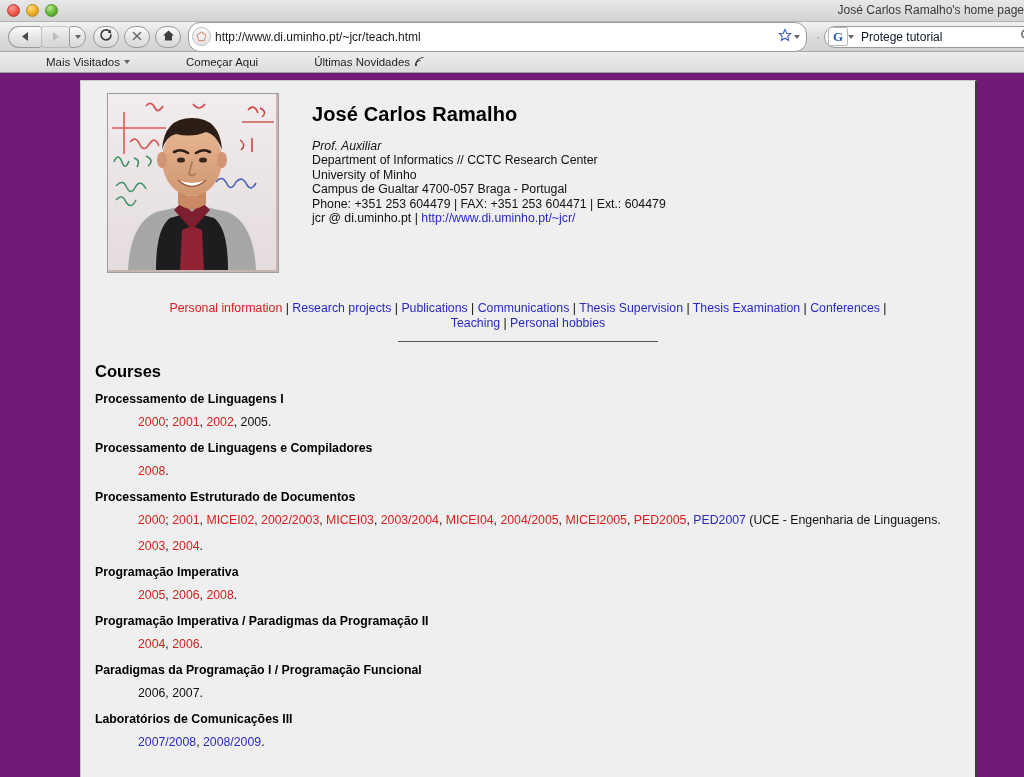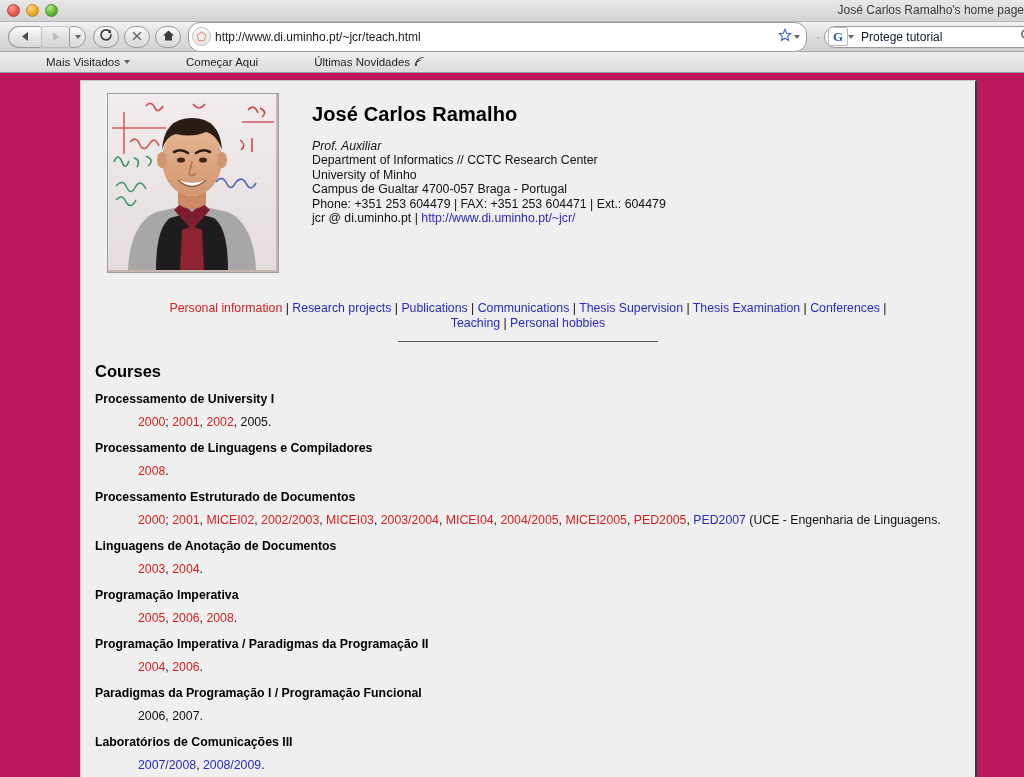--- a/index.html
+++ b/index.html
@@ -232,21 +232,21 @@
     display: flex;
     align-items: center;
     gap: 4px;
     white-space: nowrap;
     margin-left: 40px;
   }
 
   
   .viewport {
     flex: 1 1 auto;
-    background: #be185d;
+    background: #701a75;
     position: relative;
     overflow: hidden;
   }
   .page-frame {
     position: absolute;
     left: 80px;
     top: 7px;
     width: 897px;
     height: 714px;
     background: #efefef;
@@ -531,27 +531,26 @@
           </div>
         </div>
       </div>
 
       <div class="navlinks"><a href="#" class="lnk-red">Personal information</a><span class="sep"> | </span><a href="#" class="lnk">Research projects</a><span class="sep"> | </span><a href="#" class="lnk">Publications</a><span class="sep"> | </span><a href="#" class="lnk">Communications</a><span class="sep"> | </span><a href="#" class="lnk">Thesis Supervision</a><span class="sep"> | </span><a href="#" class="lnk">Thesis Examination</a><span class="sep"> | </span><a href="#" class="lnk">Conferences</a><span class="sep"> | </span><a href="#" class="lnk">Teaching</a><span class="sep"> | </span><a href="#" class="lnk">Personal hobbies</a></div>
       <hr class="hrule">
 
       <div class="courses">
         <div class="courses-title">Courses</div>
         <div id="courses-list">
-            <div class="course-name">Processamento de University I</div>
+            <div class="course-name">Processamento de Linguagens I</div>
             <div class="course-years"><a href="#" class="lnk-red">2000</a><span class="sep">; </span><a href="#" class="lnk-red">2001</a><span class="sep">, </span><a href="#" class="lnk-red">2002</a><span class="sep">, 2005.</span></div>
             <div class="course-name">Processamento de Linguagens e Compiladores</div>
             <div class="course-years"><a href="#" class="lnk-red">2008</a><span class="sep">.</span></div>
             <div class="course-name">Processamento Estruturado de Documentos</div>
             <div class="course-years"><a href="#" class="lnk-red">2000</a><span class="sep">; </span><a href="#" class="lnk-red">2001</a><span class="sep">, </span><a href="#" class="lnk-red">MICEI02</a><span class="sep">, </span><a href="#" class="lnk-red">2002/2003</a><span class="sep">, </span><a href="#" class="lnk-red">MICEI03</a><span class="sep">, </span><a href="#" class="lnk-red">2003/2004</a><span class="sep">, </span><a href="#" class="lnk-red">MICEI04</a><span class="sep">, </span><a href="#" class="lnk-red">2004/2005</a><span class="sep">, </span><a href="#" class="lnk-red">MICEI2005</a><span class="sep">, </span><a href="#" class="lnk-red">PED2005</a><span class="sep">, </span><a href="#" class="lnk">PED2007</a><span class="sep"> (UCE - Engenharia de Linguagens.</span></div>
-            <div class="course-name">Linguagens de Anotação de Documentos</div>
             <div class="course-years"><a href="#" class="lnk-red">2003</a><span class="sep">, </span><a href="#" class="lnk-red">2004</a><span class="sep">.</span></div>
             <div class="course-name">Programação Imperativa</div>
             <div class="course-years"><a href="#" class="lnk-red">2005</a><span class="sep">, </span><a href="#" class="lnk-red">2006</a><span class="sep">, </span><a href="#" class="lnk-red">2008</a><span class="sep">.</span></div>
             <div class="course-name">Programação Imperativa / Paradigmas da Programação II</div>
             <div class="course-years"><a href="#" class="lnk-red">2004</a><span class="sep">, </span><a href="#" class="lnk-red">2006</a><span class="sep">.</span></div>
             <div class="course-name">Paradigmas da Programação I / Programação Funcional</div>
             <div class="course-years"><span class="sep">2006, 2007.</span></div>
             <div class="course-name">Laboratórios de Comunicações III</div>
             <div class="course-years"><a href="#" class="lnk">2007/2008</a><span class="sep">, </span><a href="#" class="lnk">2008/2009</a><span class="sep">.</span></div>
           </div>

